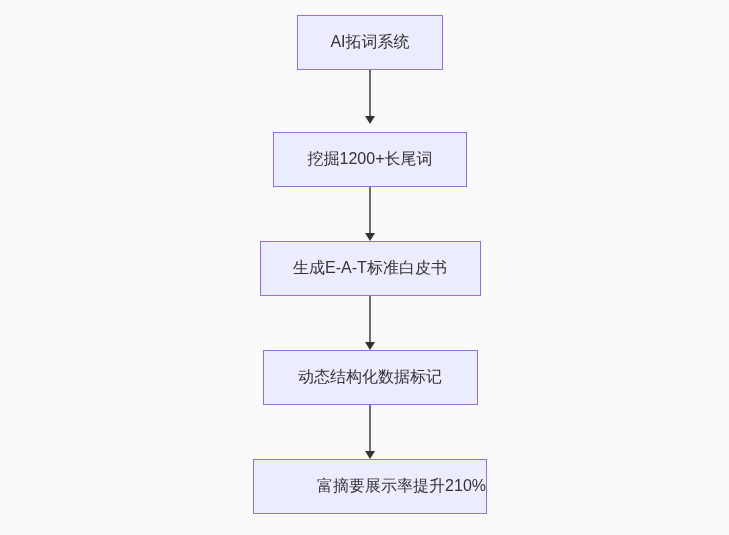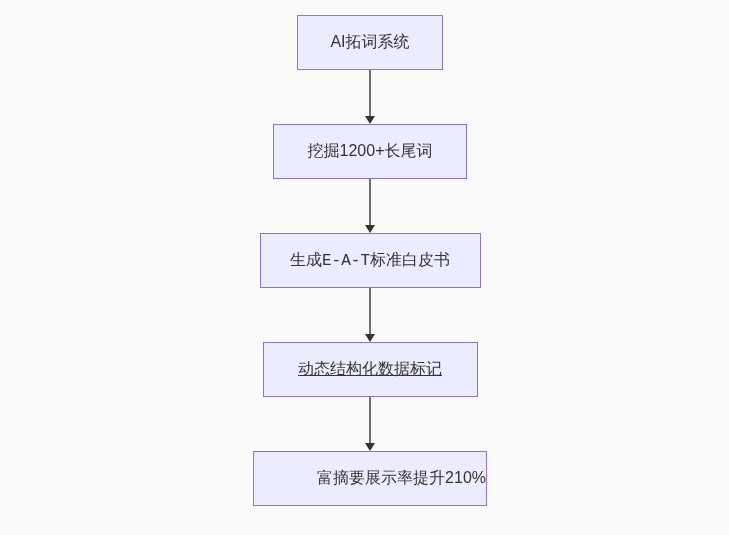--- a/index.html
+++ b/index.html
@@ -35,23 +35,23 @@
     align-items: center;
     justify-content: center;
     background: #ececff;
     border: 1px solid #9370db;
     color: #333333;
     font-size: 16px;
     white-space: nowrap;
     text-align: center;
   }
   .flow-node.n1 { width: 146px; }
-  .flow-node.n2 { width: 194px; }
-  .flow-node.n3 { width: 221px; font-family: Liberation Mono, monospace; }
-  .flow-node.n4 { width: 215px; text-decoration: underline; }
+  .flow-node.n2 { width: 194px; margin-top: 8px; }
+  .flow-node.n3 { width: 221px; }
+  .flow-node.n4 { width: 215px; }
   .flow-node.n5 { width: 234px; justify-content: flex-end; }
   .flow-arrow {
     height: 54px;
     display: flex;
     flex-direction: column;
     align-items: center;
   }
   .arrow-line {
     width: 2px;
     flex: 1 1 auto;

